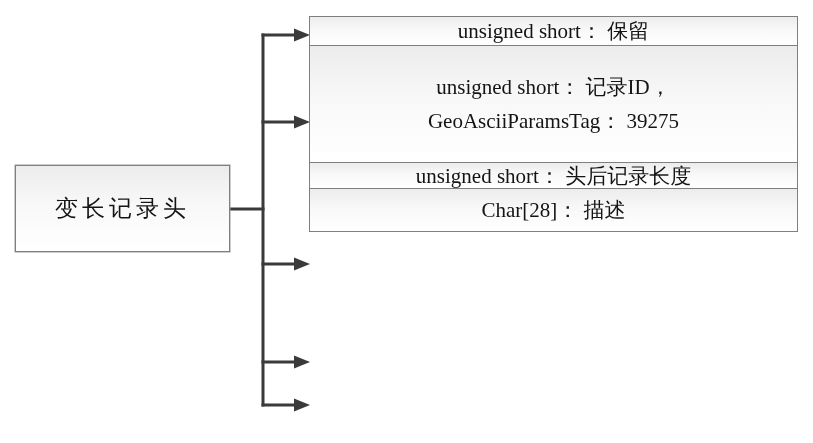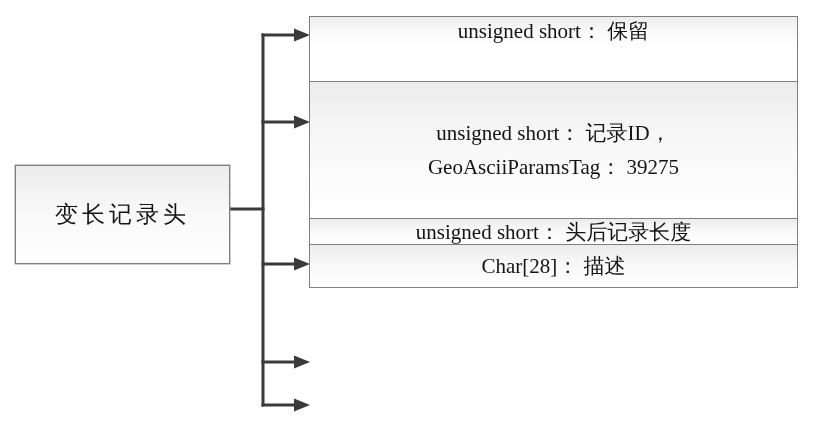--- a/index.html
+++ b/index.html
@@ -14,21 +14,21 @@
   .connector-svg{
     position:absolute;left:0;top:0;width:813px;height:443px;
   }
   .node-box{
     position:absolute;
     box-sizing:border-box;
     border:1px solid #7f7f7f;
     background:linear-gradient(180deg,#ececec 0%,#f8f8f8 45%,#ffffff 100%);
   }
   .source-box{
-    left:15px;top:165px;width:215px;height:99px;
+    left:15px;top:165px;width:215px;height:87px;
     display:flex;align-items:center;justify-content:center;
     font-size:23px;letter-spacing:4px;
     box-shadow:0 0 0 0.5px #9a9a9a;
   }
   .right-column{
     position:absolute;left:309px;top:16px;width:489px;
     box-sizing:border-box;
     border:1px solid #7f7f7f;
   }
   .field-box{
@@ -36,21 +36,21 @@
     display:flex;flex-direction:column;
     align-items:center;justify-content:center;
     font-size:21px;
     text-align:center;
     background:linear-gradient(180deg,#ececec 0%,#f8f8f8 45%,#ffffff 100%);
     white-space:nowrap;
   }
   .field-box + .field-box{border-top:1px solid #7f7f7f;}
   .fb-1{height:28px;}
   .fb-2{height:133px;line-height:31px;}
-  .fb-3{height:137px;line-height:34px;margin-top:36px;}
+  .fb-3{height:117px;line-height:34px;}
   .fb-4{height:26px;}
   .fb-5{height:43px;}
   .line{display:block;}
 </style>
 </head>
 <body>
 
 <div class="canvas">
 
   <svg class="connector-svg" viewBox="0 0 813 443" xmlns="http://www.w3.org/2000/svg">

